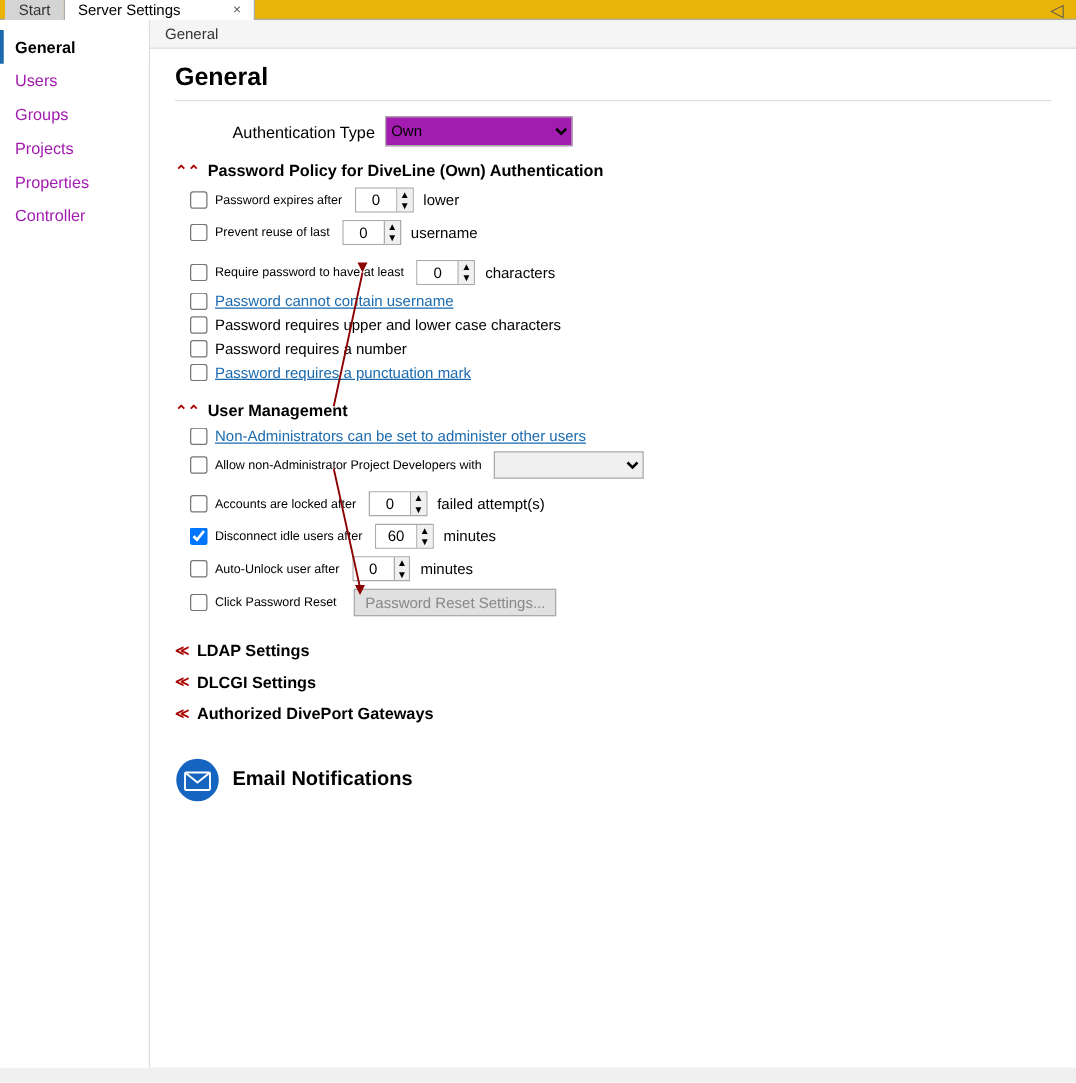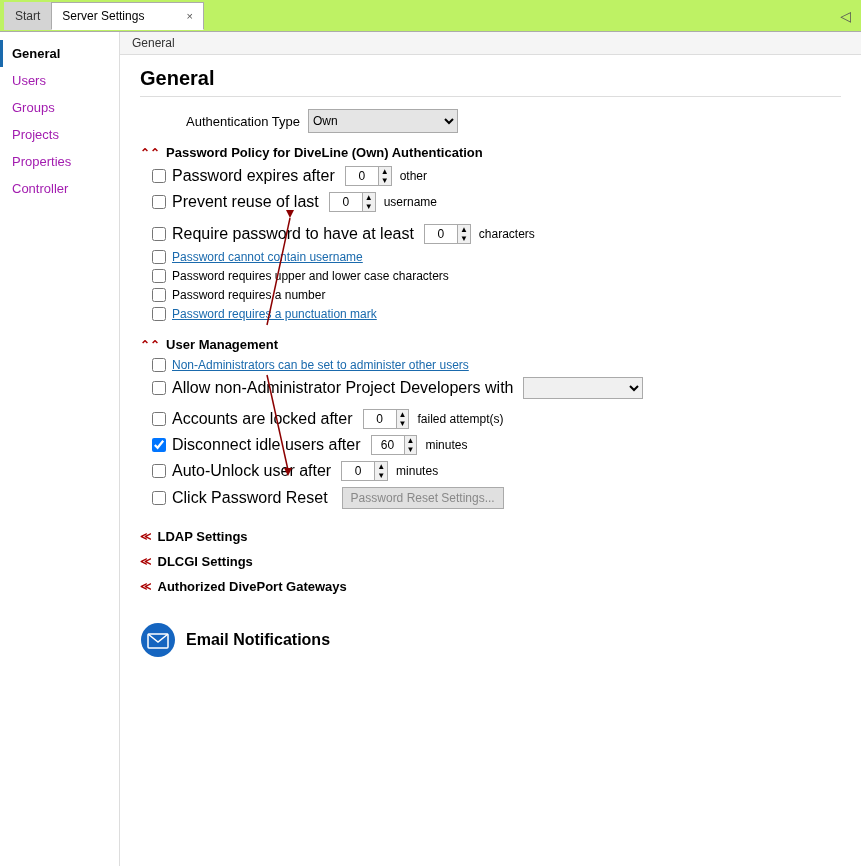--- a/index.html
+++ b/index.html
@@ -2,23 +2,23 @@
 <html><head>
   <meta charset="utf-8">
   <style>
     * { box-sizing: border-box; margin: 0; padding: 0; }
     body { font-family: 'Segoe UI', Arial, sans-serif; font-size: 13px; background: #f0f0f0; color: #000; overflow: hidden; }
 
     
     .tab-bar {
       display: flex;
       align-items: center;
-      background: #bef264;
+      background: #eab308;
       border-bottom: 1px solid #ababab;
-      height: 32px;
+      height: 16px;
       padding: 0 4px;
       text-align: right;
     }
     .tab {
       display: flex;
       align-items: center;
       padding: 4px 10px;
       font-size: 12px;
       cursor: pointer;
       background: #d4d4d4;
@@ -137,21 +137,21 @@
     }
     .auth-label {
       font-size: 13px;
       margin-right: 8px;
     }
     .auth-select {
       width: 150px;
       height: 24px;
       font-size: 12px;
       border: 1px solid #aaa;
-      background: #e5e5e5;
+      background: #a21caf;
     }
 
     
     .collapsible-section {
       margin-bottom: 8px;
     }
     .collapsible-header {
       display: flex;
       align-items: center;
       cursor: pointer;
@@ -174,21 +174,21 @@
       align-items: center;
       margin-bottom: 6px;
       margin-left: 12px;
     }
     .form-row input[type="checkbox"] {
       margin-right: 6px;
       width: 14px;
       height: 14px;
     }
     .form-row label {
-      font-size: 16px;
+      font-size: 10px;
       margin-right: 6px;
     }
     .spinbox {
       display: inline-flex;
       align-items: center;
       border: 1px solid #aaa;
       height: 20px;
       margin: 0 4px;
     }
     .spinbox input {
@@ -400,21 +400,21 @@
           <div class="form-row">
             <input type="checkbox" style="">
             <label class="no-link">Password expires after</label>
             <div class="spinbox">
               <input type="text" value="0" style="">
               <div class="spinbox-arrows">
                 <button class="spinbox-arrow">▲</button>
                 <button class="spinbox-arrow">▼</button>
               </div>
             </div>
-            <span class="unit-label">other</span>
+            <span class="unit-label">lower</span>
           </div>
 
           <div class="form-row">
             <input type="checkbox" style="">
             <label class="no-link">Prevent reuse of last</label>
             <div class="spinbox">
               <input type="text" value="0" style="">
               <div class="spinbox-arrows">
                 <button class="spinbox-arrow">▲</button>
                 <button class="spinbox-arrow">▼</button>

